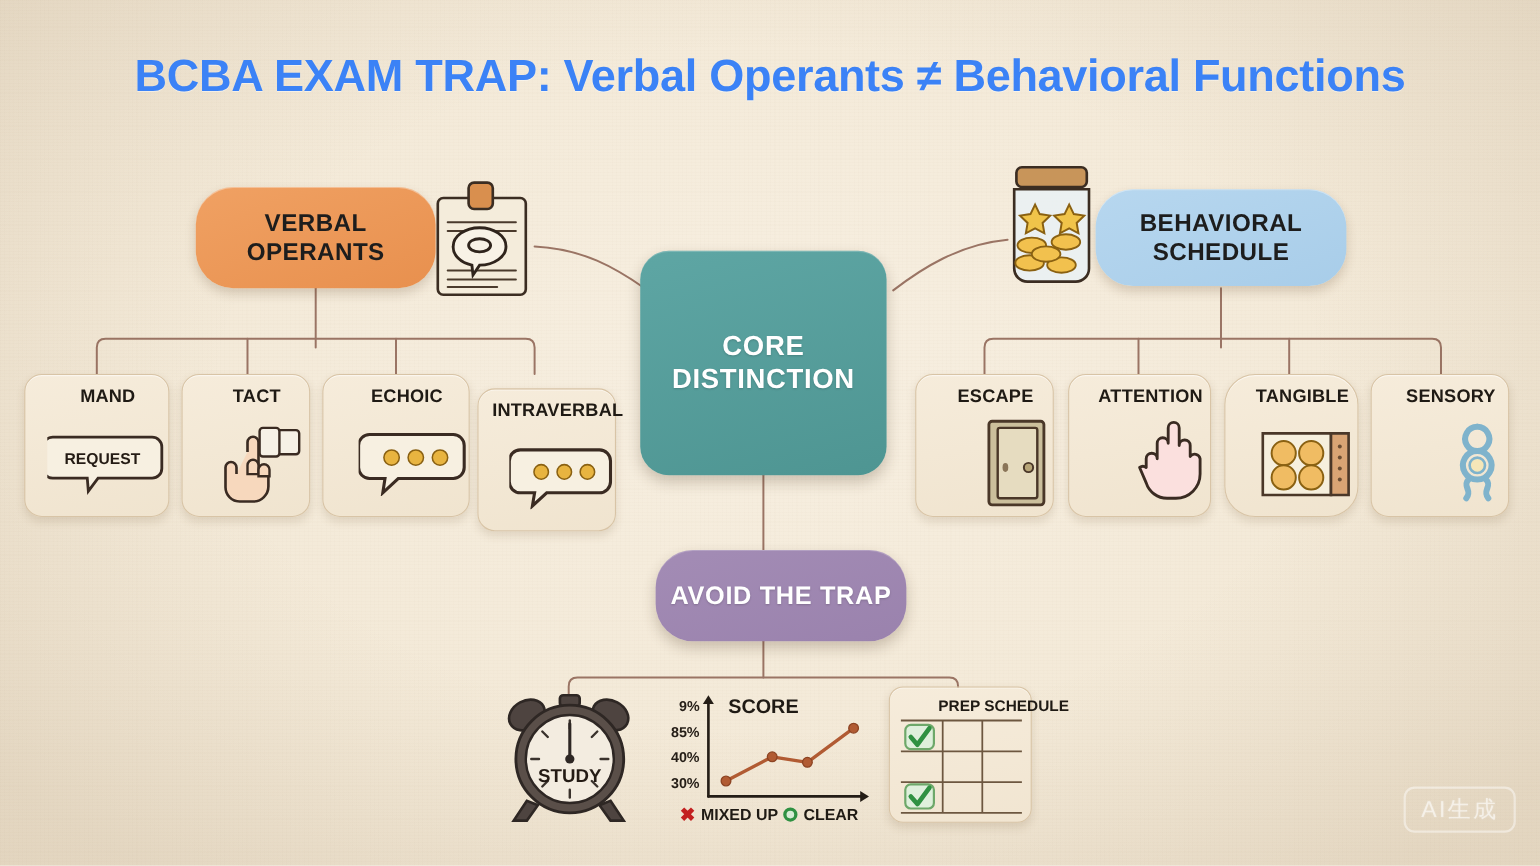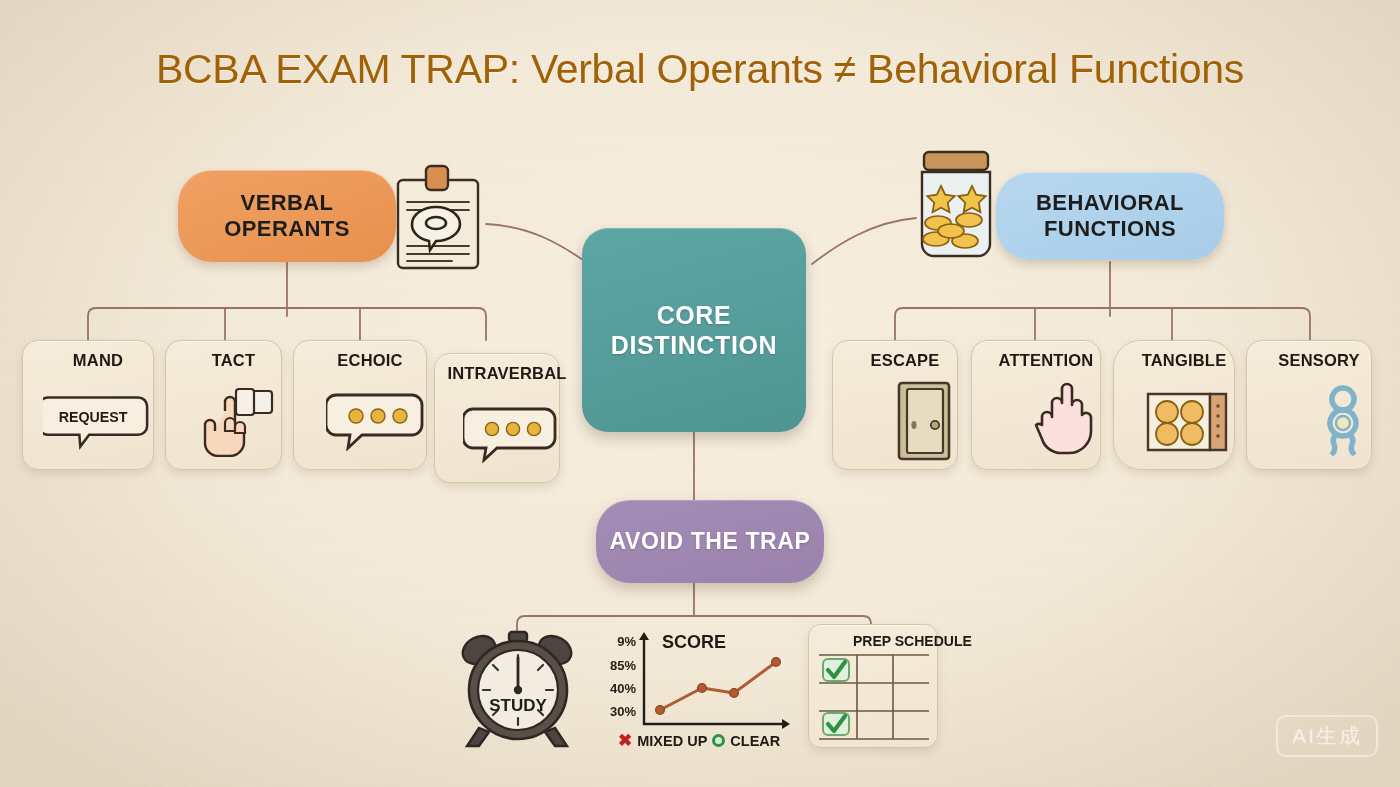--- a/index.html
+++ b/index.html
@@ -27,22 +27,22 @@
     pointer-events: none;
   }
 
   #wires { position: absolute; left: 0; top: 0; width: 1400px; height: 787px; }
 
   .title {
     position: absolute;
     left: 0; right: 0; top: 46px;
     text-align: center;
     font-size: 41px;
-    font-weight: normal;
-    color: #a16207;
+    font-weight: bold;
+    color: #3b82f6;
     letter-spacing: -0.3px;
     text-shadow: 0 1px 0 rgba(255,255,255,0.45);
     white-space: nowrap;
   }
 
   .node { position: absolute; }
 
   
   .pill {
     display: flex; align-items: center; justify-content: center;
@@ -192,21 +192,21 @@
       <path d="M17,48 H79"></path>
     <path d="M17,84 H79"></path>
       <path d="M17,92 H79"></path>
       <path d="M17,99 H62"></path>
   </g>
   <path d="M22,62 a24,17 0 1,1 48,0 a24,17 0 0,1 -24,17 l-6,9 l-1,-9 a24,17 0 0,1 -17,-17z" fill="#f8f2e6" stroke="#2f241c" stroke-width="2.6"></path>
   <ellipse cx="46" cy="61" rx="10" ry="6" fill="none" stroke="#2f241c" stroke-width="2.6"></ellipse>
 </svg>
 
 <div class="node" style="left:996px; top:172px; width:228px; height:88px;">
-  <div class="pill blue" style="width:228px; height:88px;">BEHAVIORAL FUNCTIONS</div>
+  <div class="pill blue" style="width:228px; height:88px;">BEHAVIORAL SCHEDULE</div>
 </div>
 
 <svg class="node" style="left:906px; top:146px;" width="100" height="122" viewBox="0 0 100 122">
   <rect x="18" y="6" width="64" height="18" rx="5" fill="#c8955a" stroke="#3b2d22" stroke-width="2.4"></rect>
   <path d="M16,26 h68 v72 a12,12 0 0,1 -12,12 h-44 a12,12 0 0,1 -12,-12z" fill="#e9f1f4" fill-opacity="0.85" stroke="#3b2d22" stroke-width="2.4"></path>
   <g fill="#f0c44a" stroke="#8a6112" stroke-width="1.8">
     <path d="M35,40 l4.2,8.6 9.5,1.4 -6.9,6.7 1.6,9.4 -8.4,-4.4 -8.4,4.4 1.6,-9.4 -6.9,-6.7 9.5,-1.4z"></path>
     <path d="M66,40 l4.2,8.6 9.5,1.4 -6.9,6.7 1.6,9.4 -8.4,-4.4 -8.4,4.4 1.6,-9.4 -6.9,-6.7 9.5,-1.4z"></path>
   </g>
   <g fill="#f2c14e" stroke="#8a6112" stroke-width="1.7">

